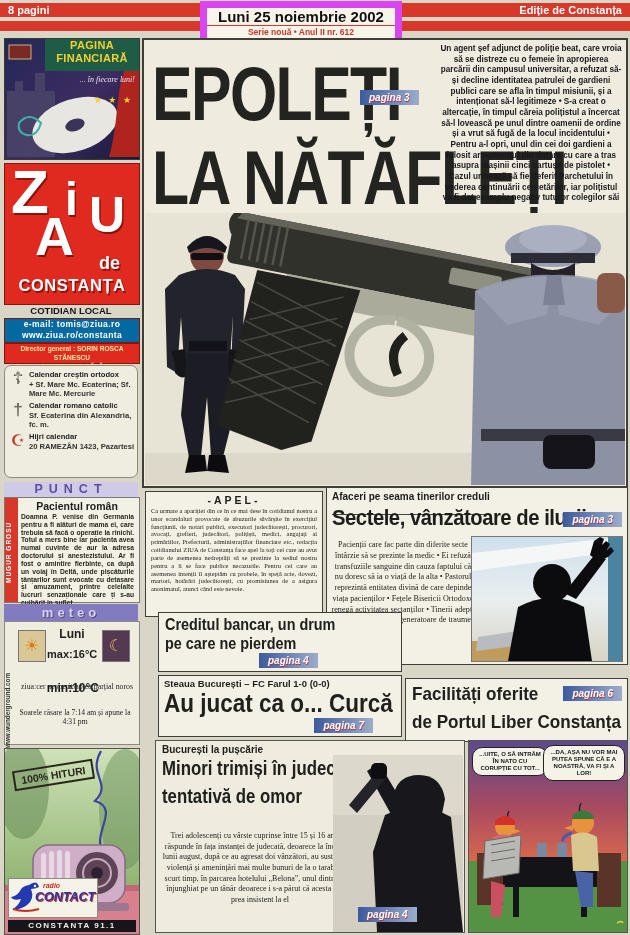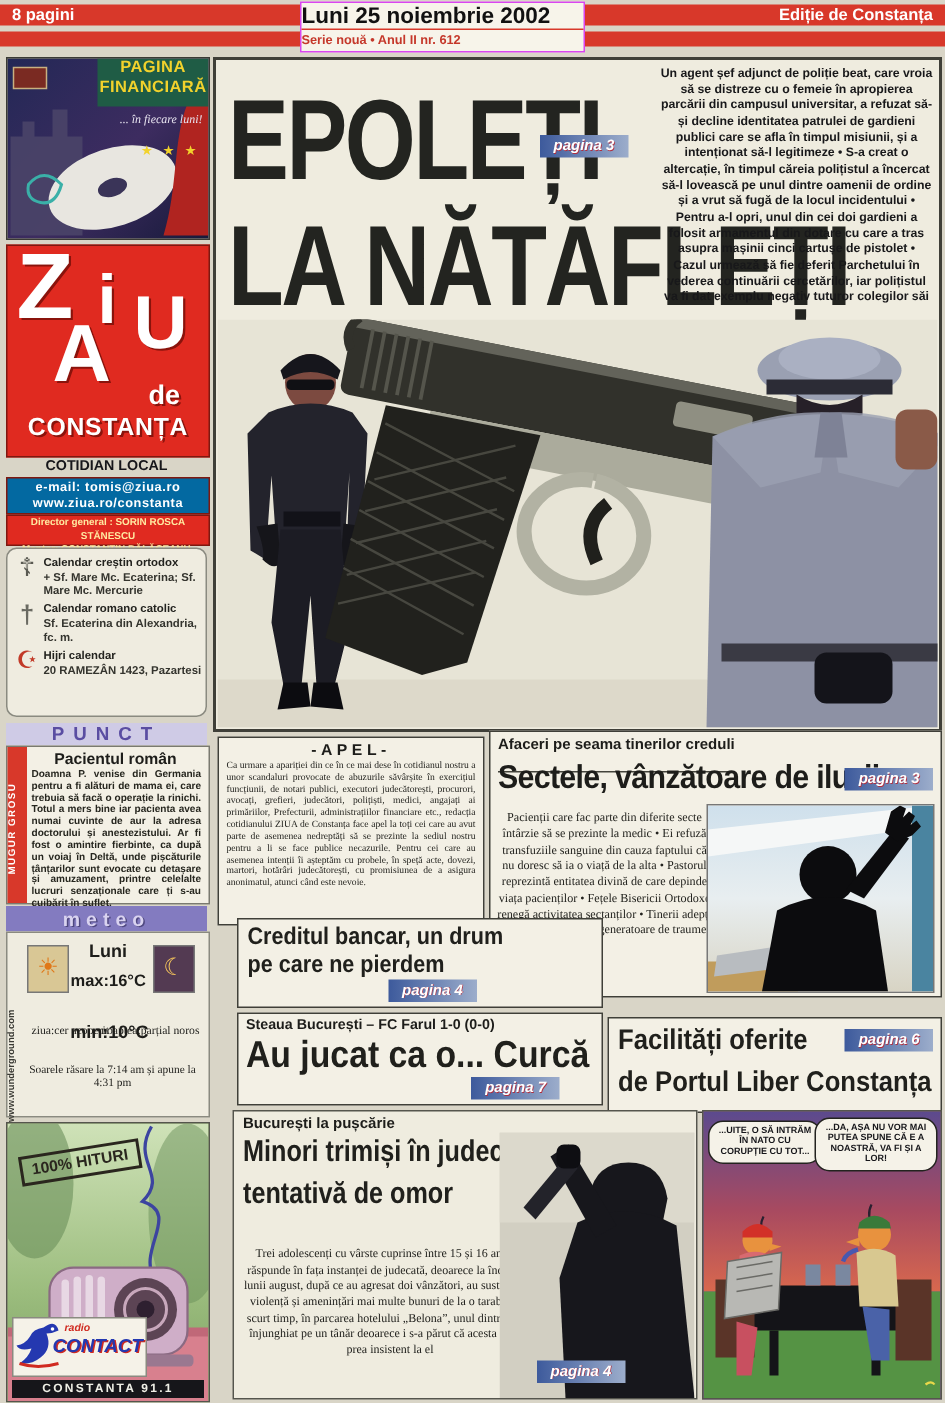--- a/index.html
+++ b/index.html
@@ -8,29 +8,29 @@
     background:#d9d5c7;
     font-family:"Liberation Sans",sans-serif;
     color:#1d1d1a;
   }
   .abs{position:absolute;}
 
   
   .bar{background:#d8382a;}
   .mast-left{left:8px;top:4px;color:#fff;font-weight:bold;font-size:11px;}
   .mast-right{right:8px;top:4px;color:#fff;font-weight:bold;font-size:11px;}
-  .mast-center{left:200px;top:1px;width:188px;height:32px;background:#f7f4ea;border:1px solid #d946ef;text-align:left;}
+  .mast-center{left:200px;top:1px;width:188px;height:32px;background:#f7f4ea;border:7px solid #d946ef;text-align:center;}
   .mast-date{font-size:15px;font-weight:bold;color:#111;line-height:17px;border-bottom:1px solid #d8382a;}
   .mast-serie{font-size:8.5px;font-weight:bold;color:#c5382b;line-height:12px;}
 
   
   .lcol{left:4px;width:134px;}
 
   .finad{top:38px;height:120px;border:1px solid #3a3a34;background:linear-gradient(135deg,#232856 0%,#3d2c60 55%,#171a3a 100%);overflow:hidden;}
-  .finad-green{position:absolute;right:0;top:0;width:74px;height:32px;background:#1f5c45;text-align:center;}
+  .finad-green{position:absolute;right:0;top:0;width:94px;height:32px;background:#1f5c45;text-align:center;}
   .finad-t1,.finad-t2{color:#f2d22c;font-weight:bold;font-size:11px;line-height:13px;letter-spacing:.3px;}
   .finad-tag{position:absolute;right:4px;top:36px;color:#e8e4f0;font-family:"Liberation Serif",serif;font-style:italic;font-size:8px;}
   .finad-stars{position:absolute;right:6px;top:56px;color:#f2d22c;font-size:9px;letter-spacing:2px;}
 
   .zlogo{top:163px;height:140px;background:#e02a20;border:1px solid #7e1810;overflow:hidden;color:#fff;}
   .zl{position:absolute;font-weight:900;line-height:.85;text-shadow:1.5px 1.5px 0 #8a130c;}
   .zl-z{left:6px;top:2px;font-size:62px;}
   .zl-i{left:60px;top:16px;font-size:46px;}
   .zl-u{left:84px;top:30px;font-size:50px;}
   .zl-a{left:30px;top:50px;font-size:54px;}

